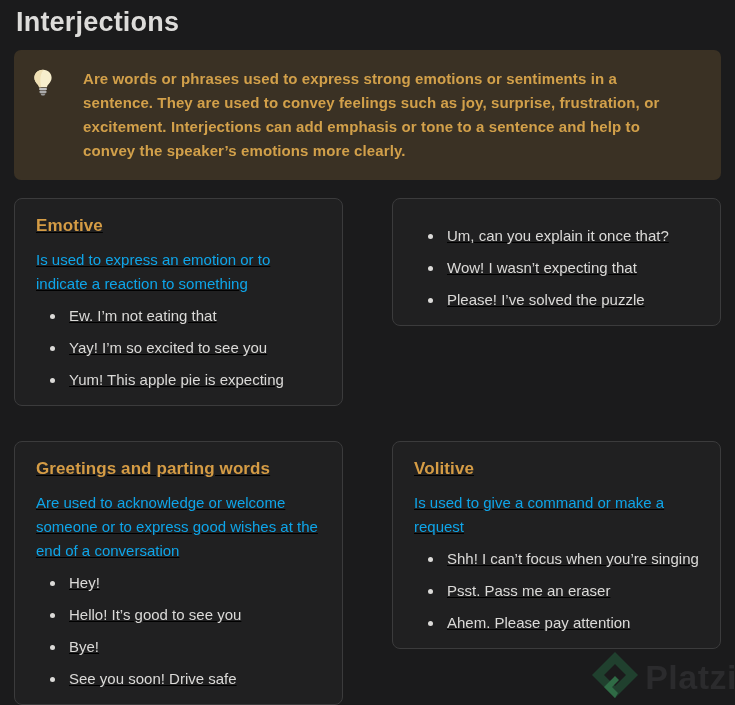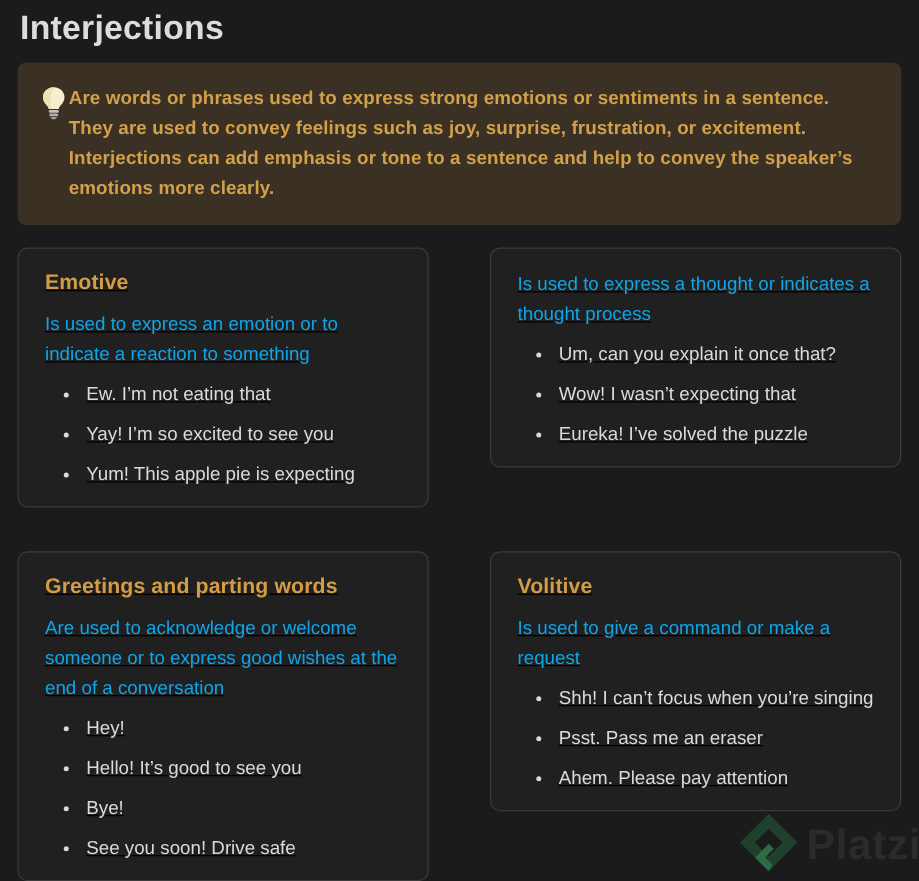--- a/index.html
+++ b/index.html
@@ -23,21 +23,21 @@
     letter-spacing: 0.2px;
     margin-left: 2px;
   }
   .callout {
     margin-top: 12px;
     background: #3a3124;
     border-radius: 7px;
     padding: 17px 20px 17px 19px;
     display: flex;
     align-items: flex-start;
-    gap: 2px;
+    gap: 30px;
     width: 707px;
     min-height: 126px;
   }
   .callout .bulb {
     flex: 0 0 auto;
     margin-top: 2px;
   }
   .callout-text {
     color: #d2a04a;
     font-size: 15px;
@@ -130,25 +130,24 @@
       <h2 class="card-title">Emotive</h2>
       <p class="card-desc">Is used to express an emotion or to indicate a reaction to something</p>
       <ul class="card-list">
         <li>Ew. I’m not eating that</li>
         <li>Yay! I’m so excited to see you</li>
         <li>Yum! This apple pie is expecting</li>
       </ul>
     </section>
 
     <section class="card">
-      <p class="card-desc">Is used to express a thought or indicates a thought process</p>
       <ul class="card-list">
         <li>Um, can you explain it once that?</li>
         <li>Wow! I wasn’t expecting that</li>
-        <li>Eureka! I’ve solved the puzzle</li>
+        <li>Please! I’ve solved the puzzle</li>
       </ul>
     </section>
 
     <section class="card">
       <h2 class="card-title">Greetings and parting words</h2>
       <p class="card-desc">Are used to acknowledge or welcome someone or to express good wishes at the end of a conversation</p>
       <ul class="card-list">
         <li>Hey!</li>
         <li>Hello! It’s good to see you</li>
         <li>Bye!</li>

